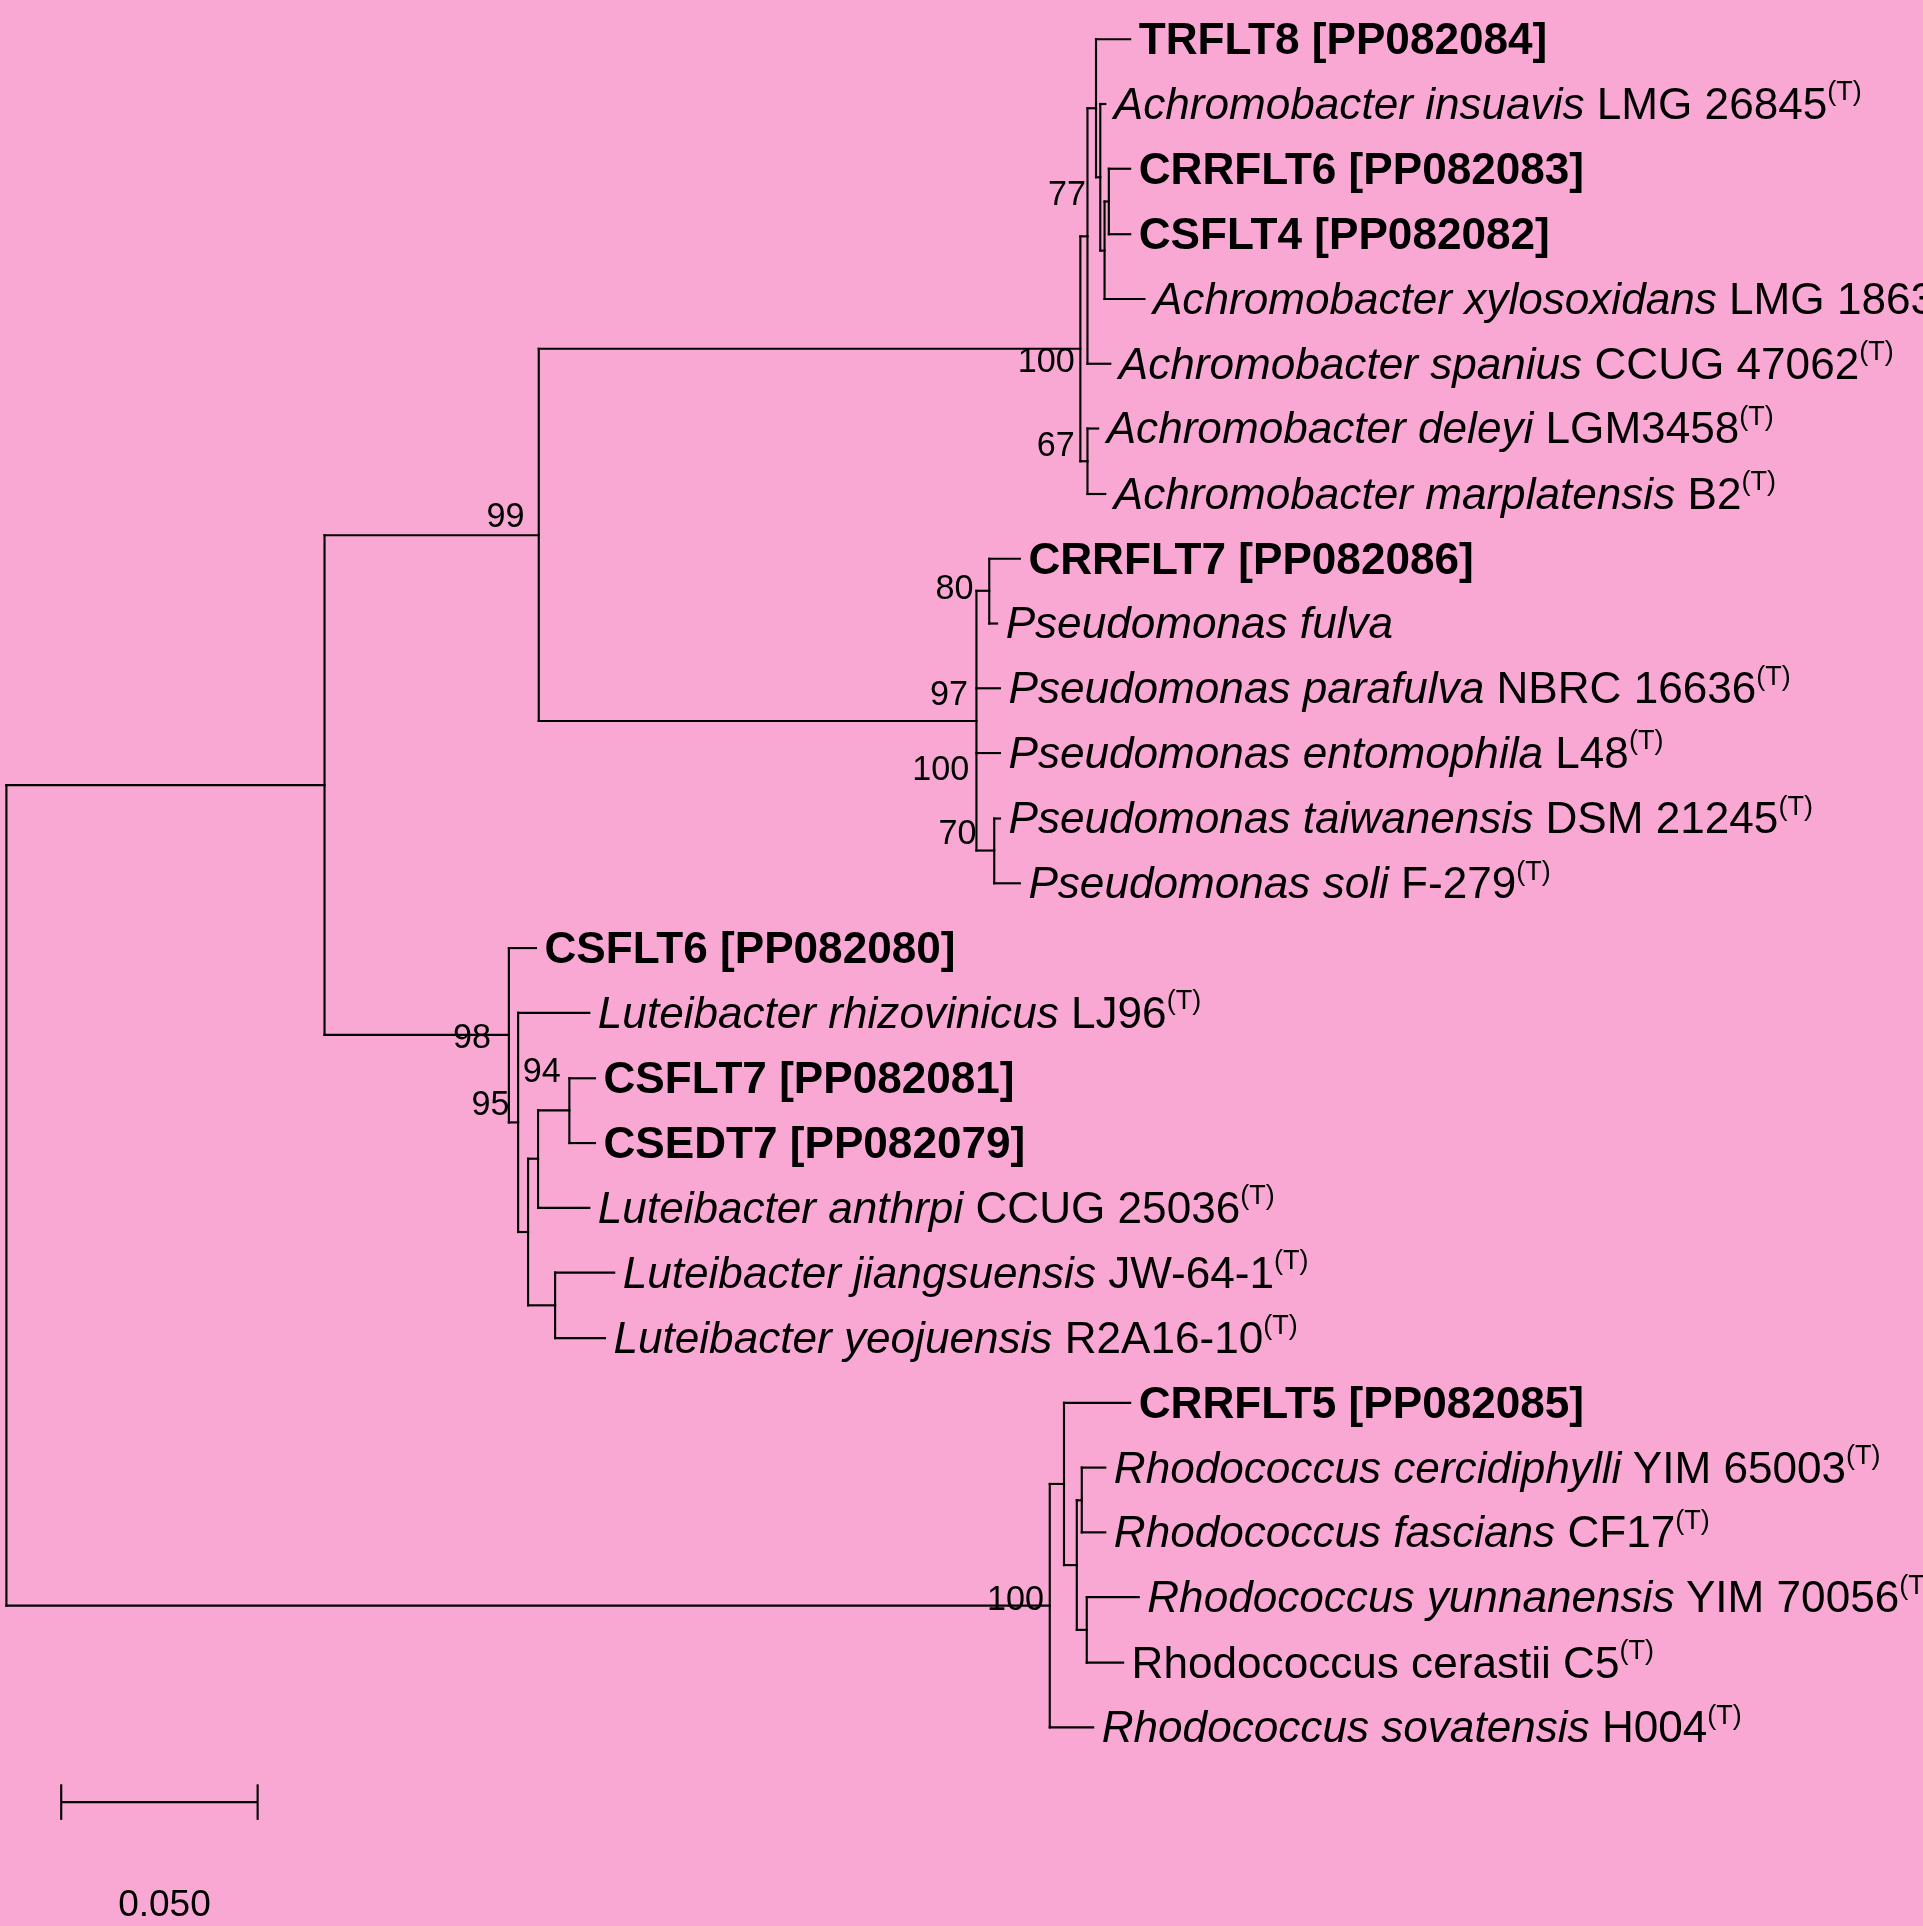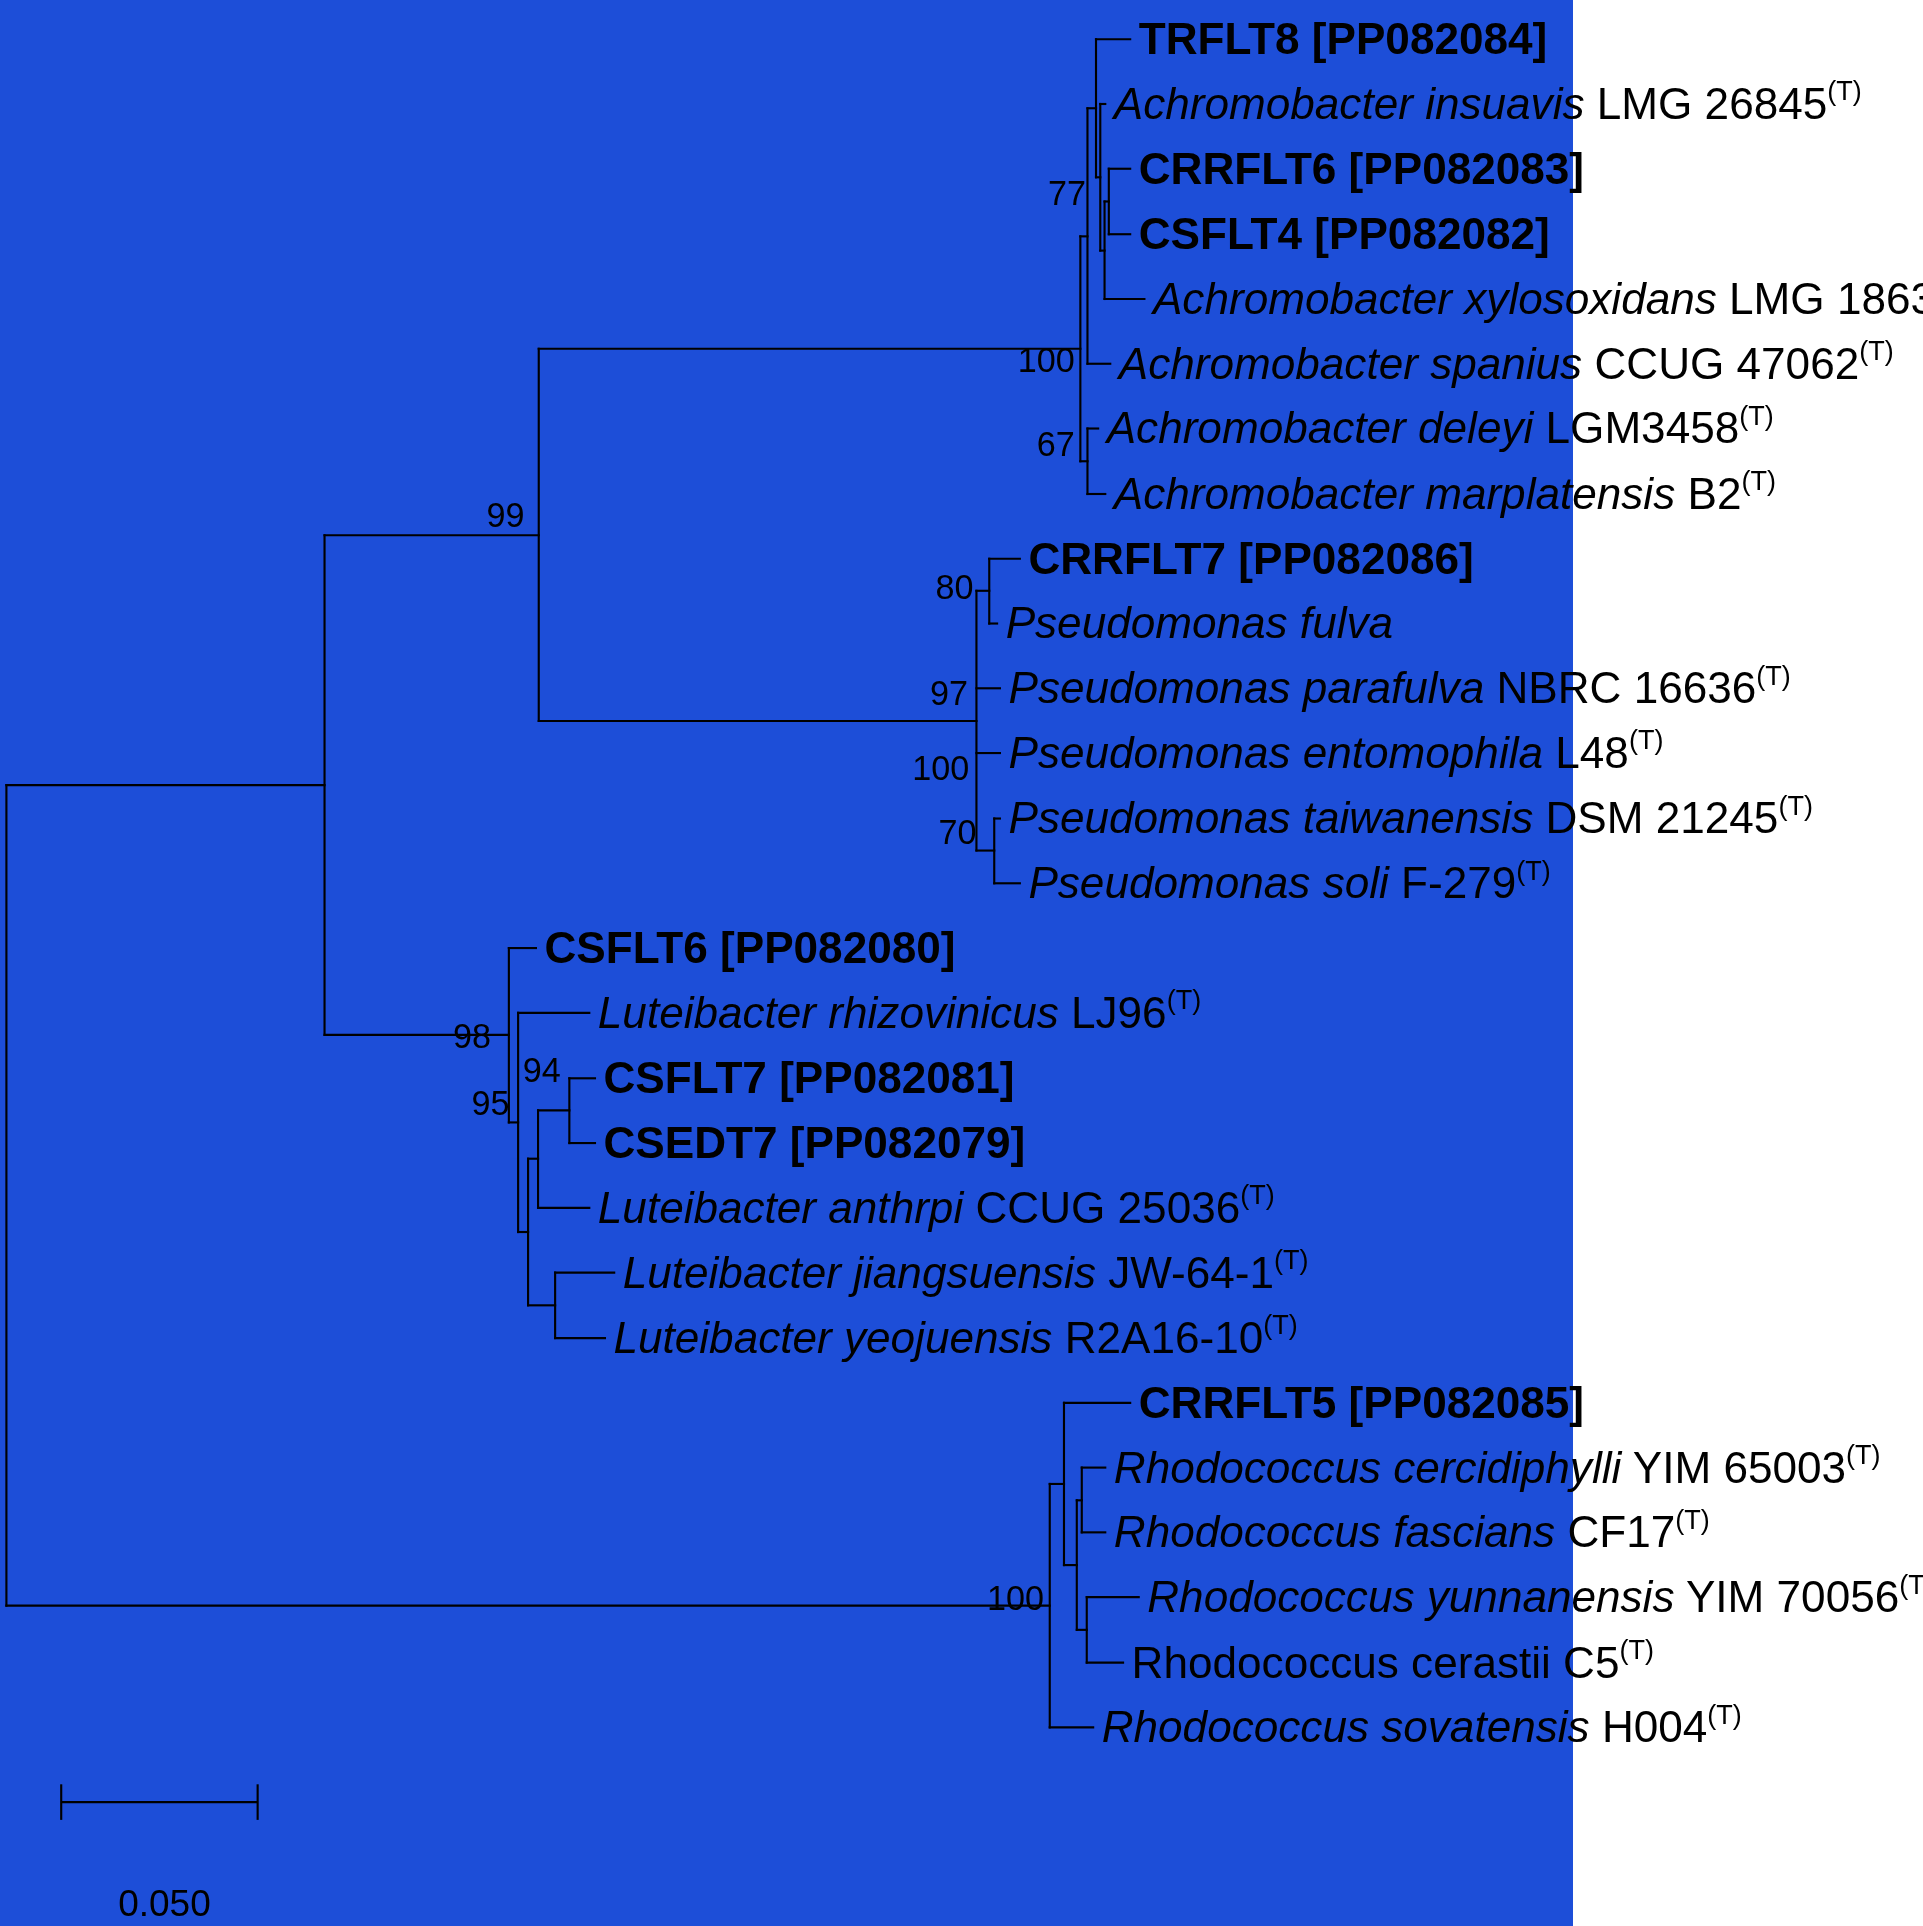--- a/index.html
+++ b/index.html
@@ -2,23 +2,23 @@
 <html style="font-size:11.4px"><head>
 <meta charset="utf-8">
 <style>
   html, body {
     margin: 0;
     padding: 0;
     background: #ffffff;
   }
   #tree-page {
     position: relative;
-    width: 1573px;
+    width: 1923px;
     height: 1926px;
-    background: #1d4ed8;
+    background: #f9a8d4;
     font-family: "Liberation Sans", sans-serif;
   }
   svg { display: block; }
   text {
     font-family: "Liberation Sans", sans-serif;
     fill: #000000;
   }
   .taxon { font-size: 62px; }
   .taxon .it { font-style: italic; }
   .taxon.bold { font-weight: bold; }

